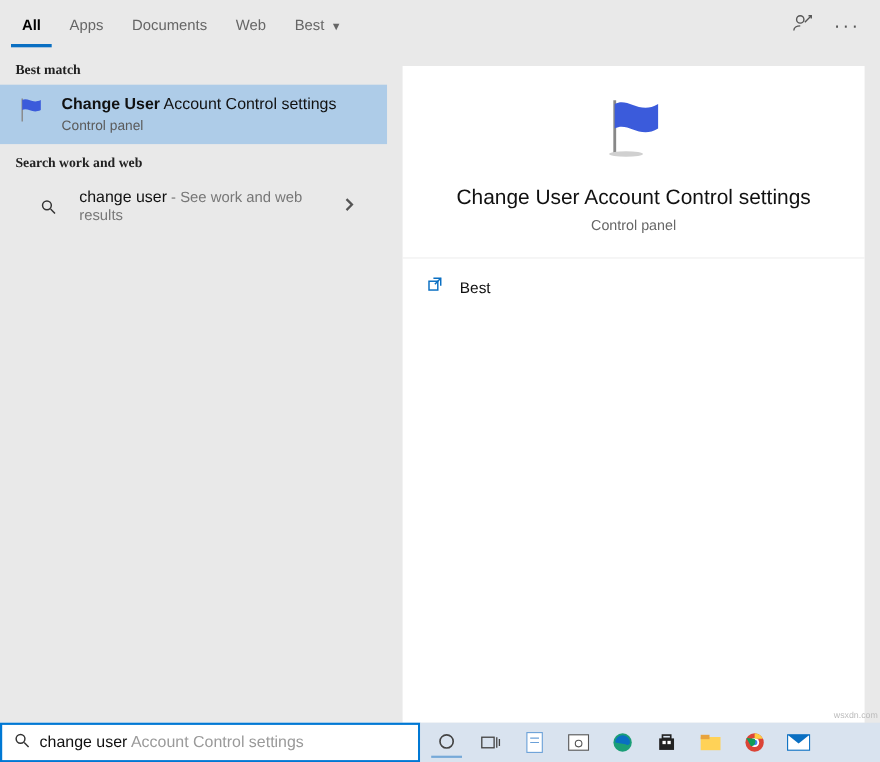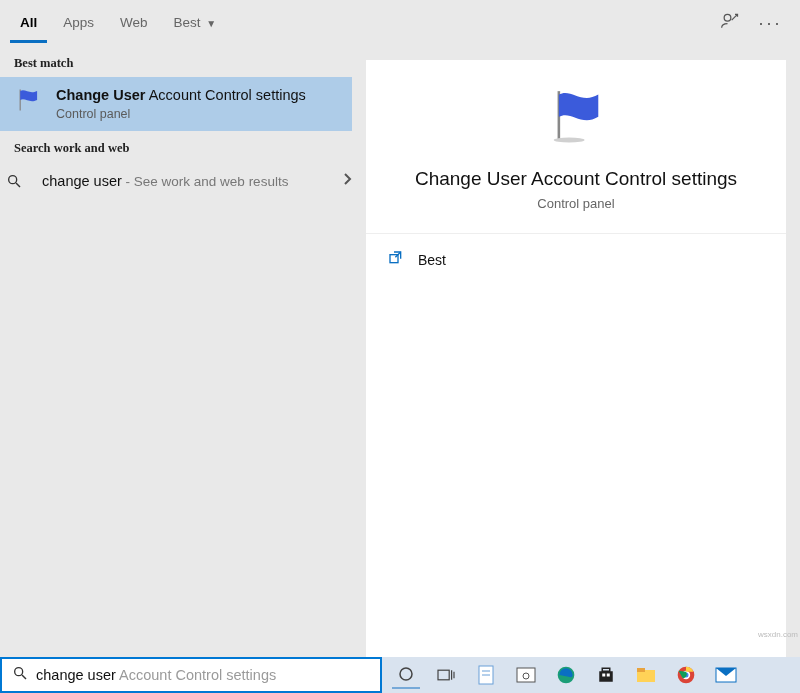--- a/index.html
+++ b/index.html
@@ -19,21 +19,21 @@
 
   .section-label { font-size: 12.5px; font-weight: 600; color: #222; padding: 10px 14px 6px 14px; font-family: Liberation Serif, serif; }
   .result { display: flex; align-items: flex-start; padding: 10px 14px; gap: 14px; }
   .result.selected { background: #aecce8; }
   .result .icon-slot { width: 28px; display:flex; align-items:center; justify-content:center; }
   .result-text { flex: 1; }
   .result-title { font-size: 14.5px; color: #111; }
   .result-title .bold { font-weight: 600; }
   .result-sub { font-size: 12.5px; color: #5b5b5b; margin-top: 4px; }
 
-  .webrow { display:flex; align-items:center; padding: 10px 0; gap: 14px; justify-content: space-between; }
+  .webrow { display:flex; align-items:center; padding: 10px 30px; gap: 14px; justify-content: space-between; }
   .webrow .icon-slot { width:28px; display:flex; align-items:center; justify-content:center; color:#333; }
   .webrow .txt { flex:1; font-size:14.5px; color:#111; }
   .webrow .txt .suffix { color:#777; font-size:13.5px; }
   .webrow .chev { color:#555; }
 
   .detail { background:#fff; height: 100%; display:flex; flex-direction:column; }
   .detail-head { display:flex; flex-direction:column; align-items:center; padding: 26px 10px 22px 10px; border-bottom:1px solid #eee; }
   .detail-title { font-size: 19px; color:#111; margin-top: 18px; text-align:center; }
   .detail-sub { font-size: 13px; color:#666; margin-top: 6px; }
   .open-row { display:flex; align-items:center; gap: 14px; padding: 16px 22px; font-size:14px; color:#111; }
@@ -47,33 +47,34 @@
   .searchbar { position:absolute; left:0; bottom:0; width:382px; height:36px; background:#fff; border:2px solid #0078d4; display:flex; align-items:center; padding:0 10px; gap:8px; }
   .searchbar input { border:none; outline:none; font-size:14.5px; flex:1; color:#111; background:transparent; }
   .search-ghost { position:absolute; left: 34px; top: 50%; transform: translateY(-50%); font-size:14.5px; pointer-events:none; }
   .search-ghost .typed { color:#111; }
   .search-ghost .hint { color:#9a9a9a; }
 
   
   .taskbar { position:absolute; left:382px; bottom:0; right:0; height:36px; background:#d9e3ef; display:flex; align-items:center; gap:12px; padding:0 10px; }
   .taskbar .tb { width:28px; height:28px; display:flex; align-items:center; justify-content:center; font-size:18px; }
   .tb.active { border-bottom:2px solid #76a9d8; }
-  .watermark { position:absolute; right:2px; bottom:54px; font-size:8px; color:#bcbcbc; }
+  .watermark { position:absolute; right:2px; bottom:38px; font-size:8px; color:#bcbcbc; }
 
   .mag { width:16px; height:16px; }
   .ellipsis { font-size:18px; letter-spacing:2px; color:#555; }
 </style>
 </head>
 <body>
 
 <div class="popup">
 
   <div class="tabs">
     <div class="tab active">All</div>
     <div class="tab">Apps</div>
+    <div class="tab">Documents</div>
     <div class="tab">Web</div>
     <div class="tab">
       <span>Best</span>
       <span class="more-arrow">▼</span>
     </div>
     <div class="tabs-right">
       <span>
         <svg width="20" height="20" viewBox="0 0 24 24" fill="none" stroke="#555" stroke-width="1.5">
           <circle cx="9" cy="8" r="4"></circle>
             <path d="M2 20c0-3 3-5 7-5"></path>

